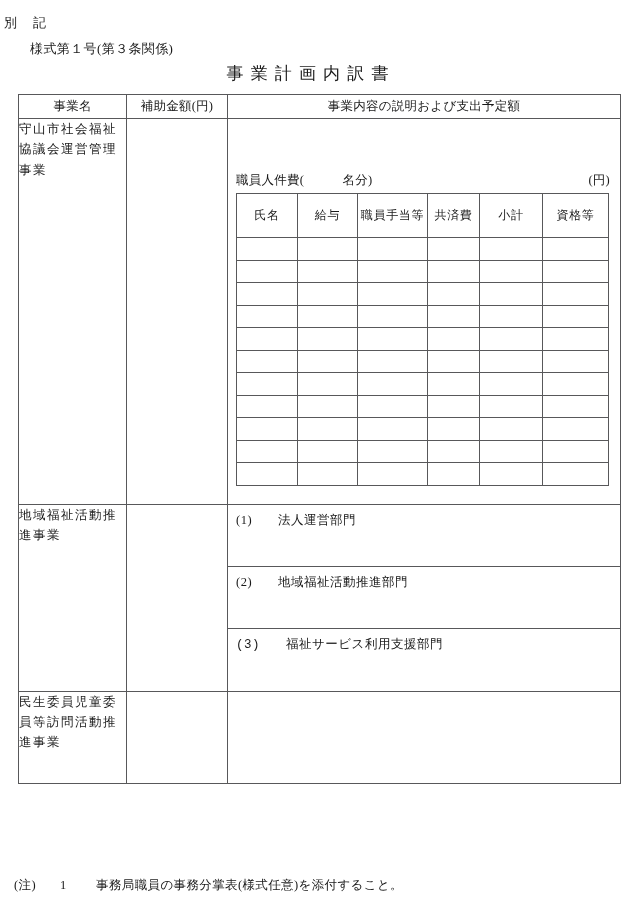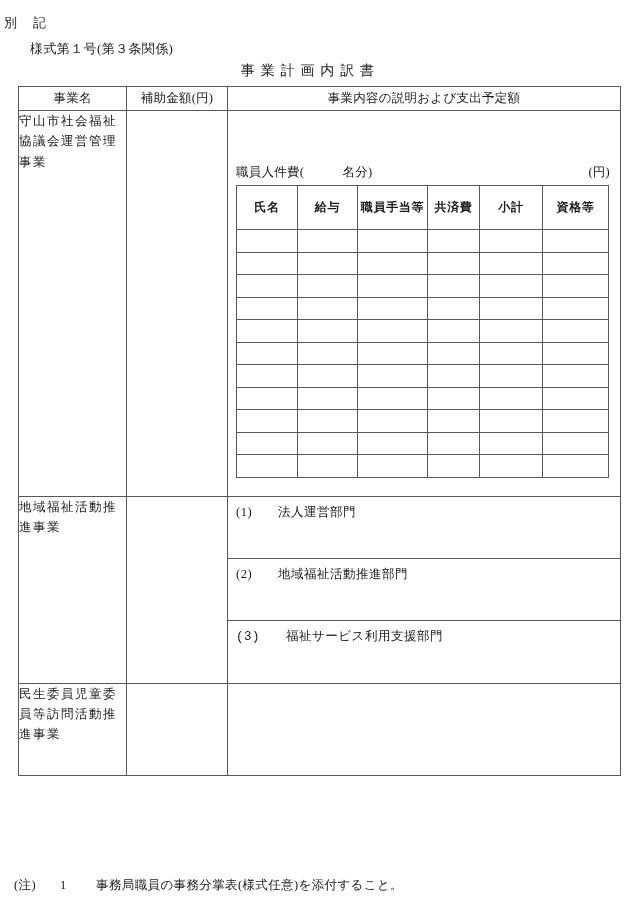--- a/index.html
+++ b/index.html
@@ -38,30 +38,30 @@
     font-size: 13px;
     letter-spacing: 0.03em;
     white-space: pre;
   }
   .doc-title {
     position: absolute;
     left: 0;
     right: 15px;
     top: 62px;
     text-align: center;
-    font-size: 14px;
+    font-size: 17px;
     letter-spacing: 0.42em;
     text-indent: 0.42em;
   }
 
   
   table.main {
     position: absolute;
     left: 18px;
-    top: 86px;
+    top: 94px;
     width: 602px;
     border-collapse: collapse;
     table-layout: fixed;
   }
   table.main > tbody > tr > td,
   table.main > tbody > tr > th {
     border: 1px solid #58585a;
     padding: 0;
     vertical-align: top;
     font-weight: normal;
@@ -115,21 +115,20 @@
     border: 1px solid #58585a;
     padding: 0;
     text-align: center;
     font-size: 12px;
     letter-spacing: 0.06em;
   }
   table.pers td.ph {
     height: 43px;
     vertical-align: middle;
     line-height: 1.35;
-    font-weight: bold;
   }
   table.pers td.pr {
     height: 21.5px;
   }
   .pw-name  { width: 61px; }
   .pw-pay   { width: 60px; }
   .pw-allow { width: 70px; }
   .pw-mutual{ width: 52px; }
   .pw-sub   { width: 63px; }
   .pw-qual  { width: 66px; }

